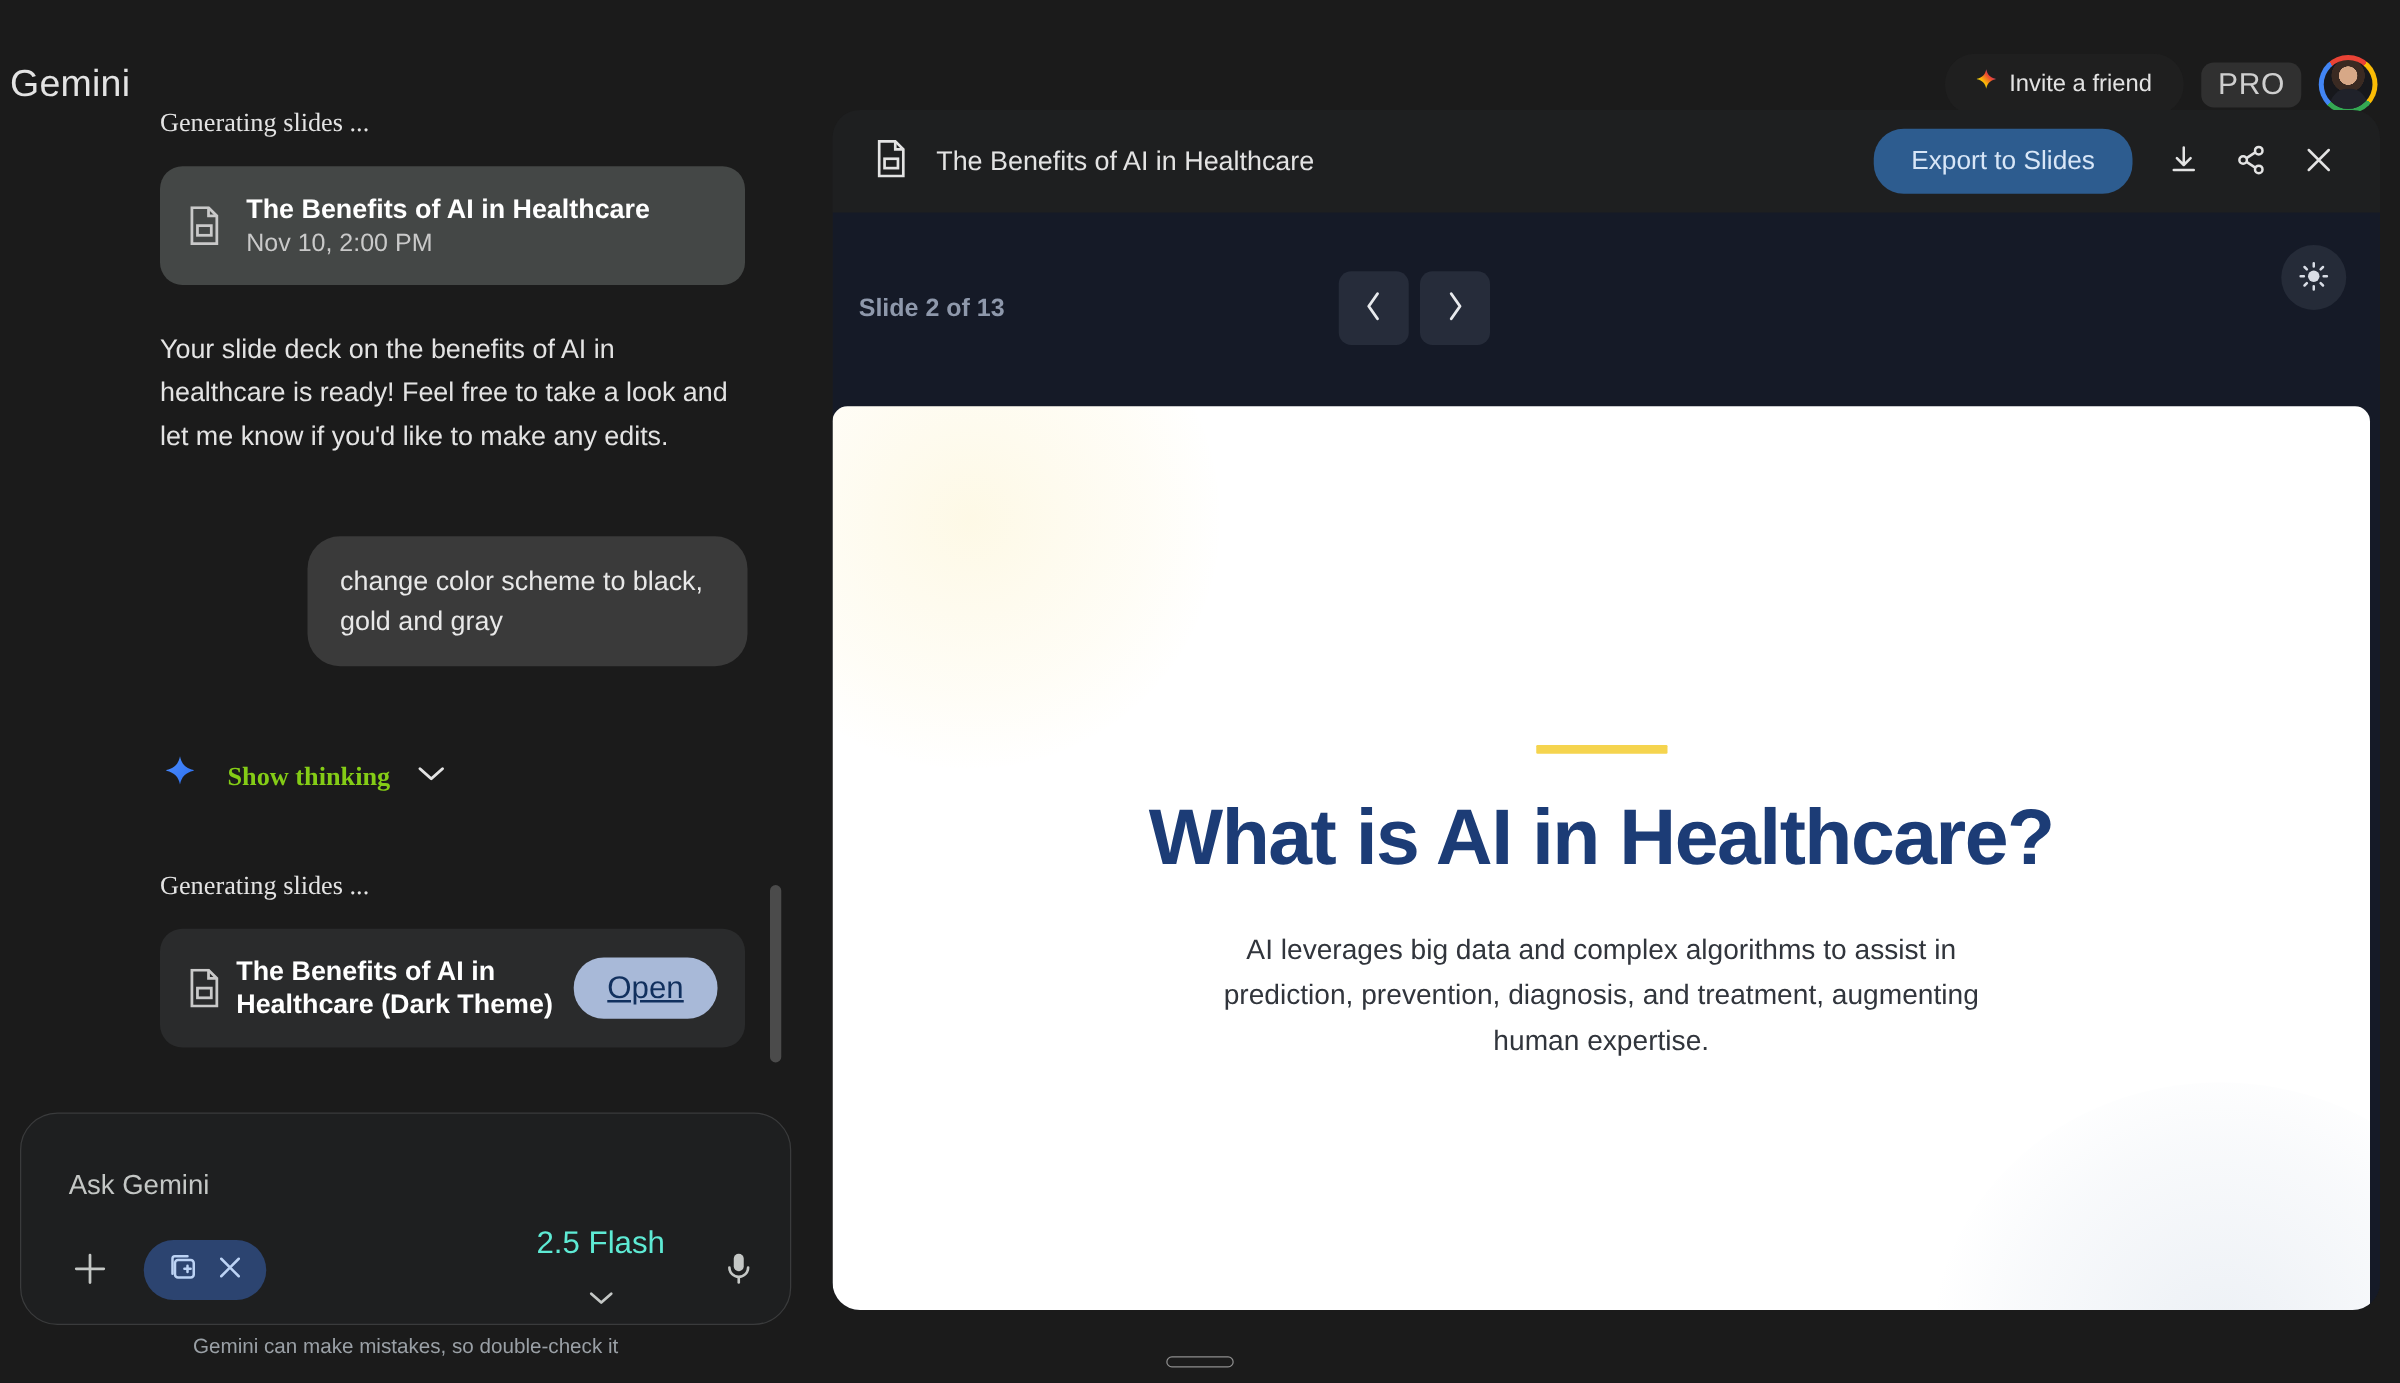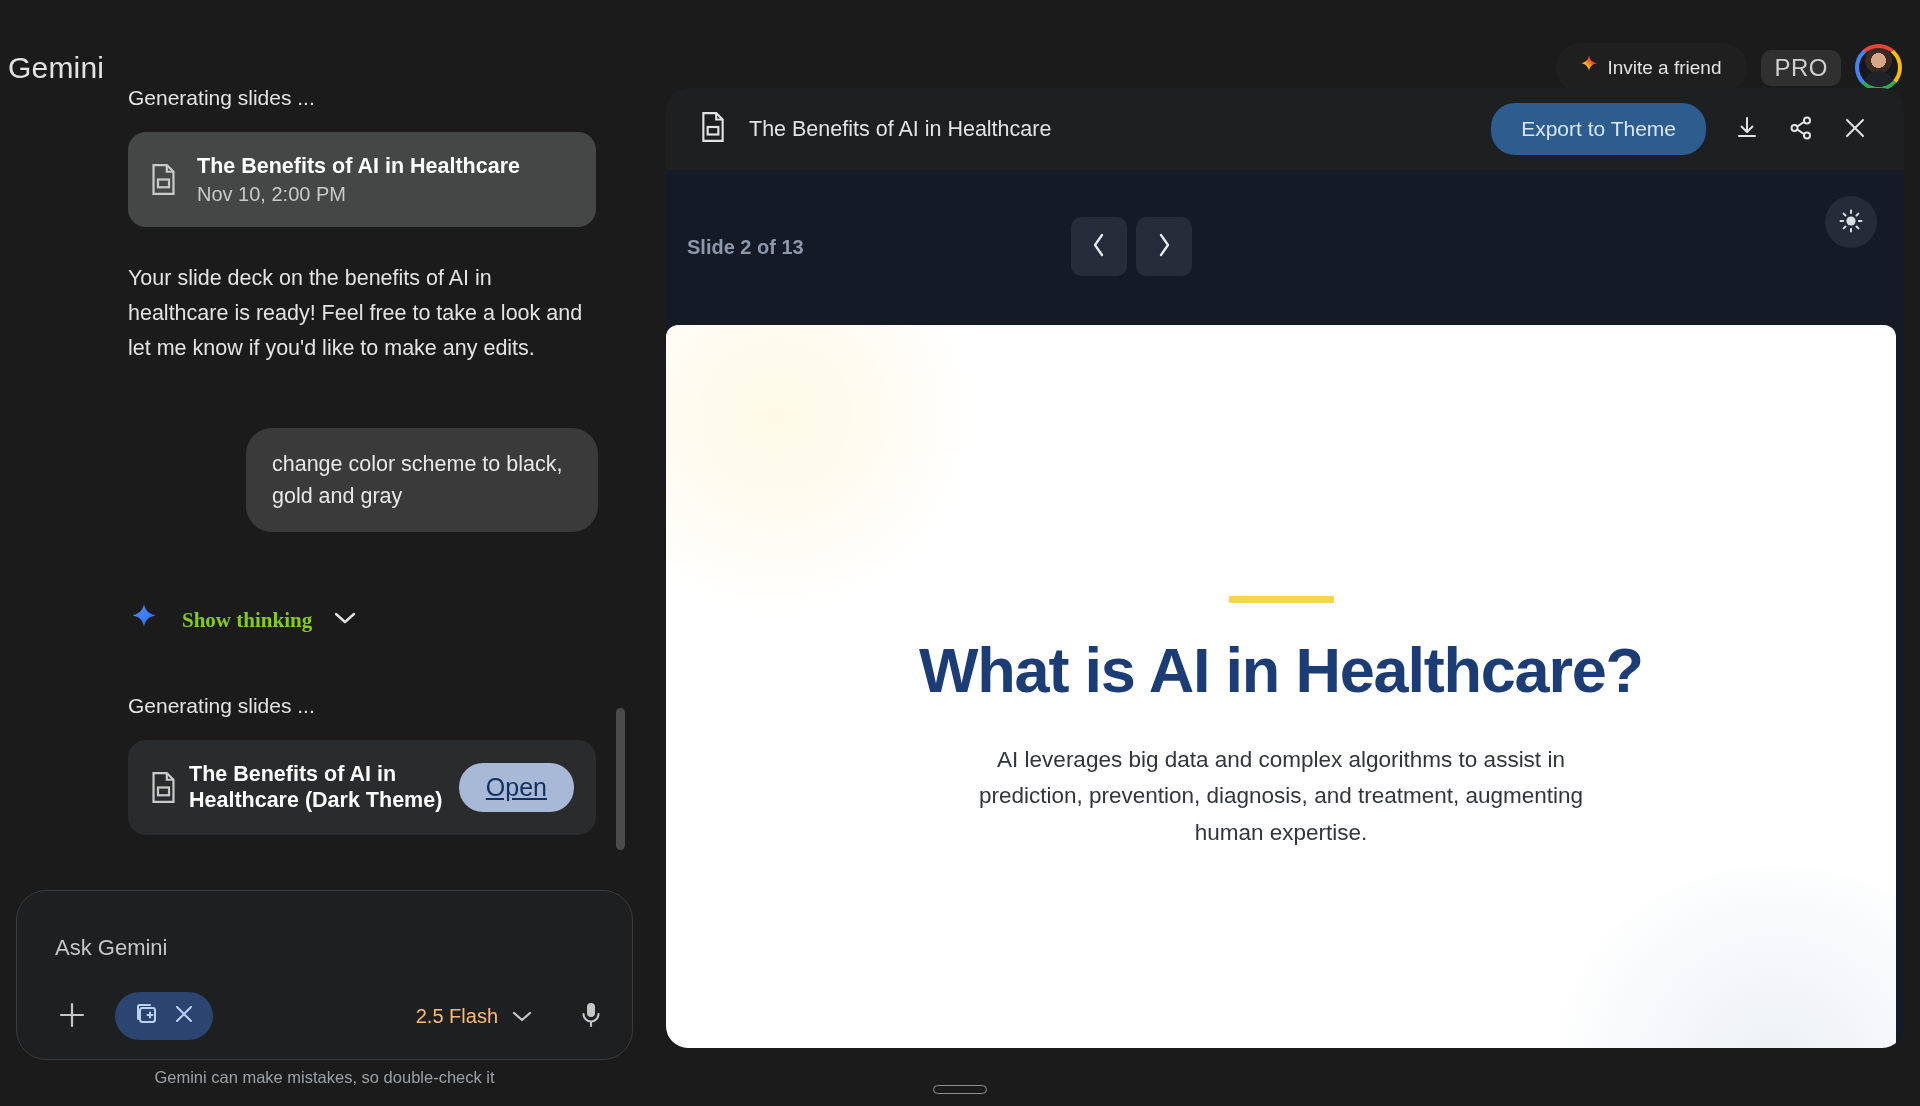--- a/index.html
+++ b/index.html
@@ -107,20 +107,21 @@
     position: absolute;
     left: 0; top: 0;
     width: 660px;
     padding: 0 40px 0 128px;
   }
   .sys-label {
     font-size: 21px;
     color: #e3e3e3;
     margin-bottom: 22px;
     white-space: nowrap;
+    font-family: Liberation Serif, serif;
   }
   .doc-card {
     background: #444746;
     border-radius: 18px;
     width: 468px;
     padding: 21px 22px;
     display: flex;
     align-items: center;
     gap: 20px;
     cursor: pointer;
@@ -252,22 +253,23 @@
     display: flex;
     align-items: center;
     gap: 14px;
     padding: 0 18px;
     margin-left: 28px;
     cursor: pointer;
   }
   .spacer { flex: 1; }
   .model-sel {
     display: flex; align-items: center; gap: 14px;
-    color: #fdba74; font-size: 20px; cursor: pointer;
+    color: #5eead4; font-size: 25px; cursor: pointer;
     margin-right: 46px;
+    flex-direction: column;
   }
   .disclaimer {
     position: absolute;
     left: 16px; top: 1068px;
     width: 617px;
     text-align: center;
     font-size: 16.5px;
     color: #9aa0a6;
   }
 
@@ -590,21 +592,21 @@
         <svg width="26" height="30" viewBox="0 0 24 28">
           <path d="M3 1h12l6 6v20H3z" fill="none" stroke="#e3e3e3" stroke-width="2"></path>
           <path d="M15 1v6h6" fill="none" stroke="#e3e3e3" stroke-width="2"></path>
           <rect x="7" y="14" width="10" height="7" fill="none" stroke="#e3e3e3" stroke-width="2"></rect>
         </svg>
       </span>
       <span class="canvas-title">The Benefits of AI in Healthcare</span>
 
       <div class="spacer"></div>
 
-      <button class="export-btn">Export to Theme</button>
+      <button class="export-btn">Export to Slides</button>
 
       <button class="head-icon-btn" style="margin-left:14px;">
         <span>
           <svg width="26" height="26" viewBox="0 0 26 26">
             <path d="M13 3v13M7.5 11.5L13 17l5.5-5.5" fill="none" stroke="#e3e3e3" stroke-width="2" stroke-linecap="round" stroke-linejoin="round"></path>
             <path d="M5 21h16" stroke="#e3e3e3" stroke-width="2" stroke-linecap="round"></path>
           </svg>
         </span>
       </button>
 

